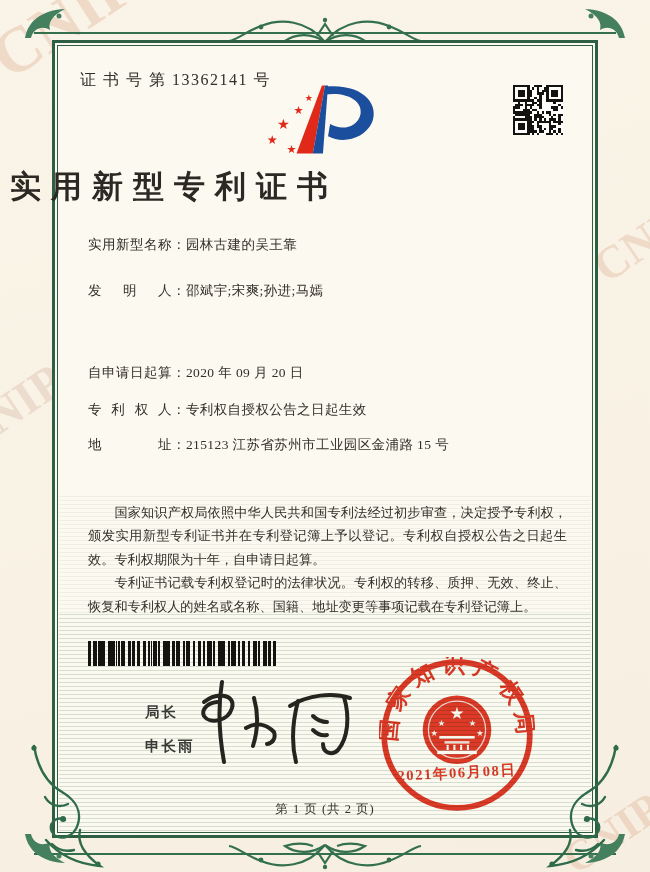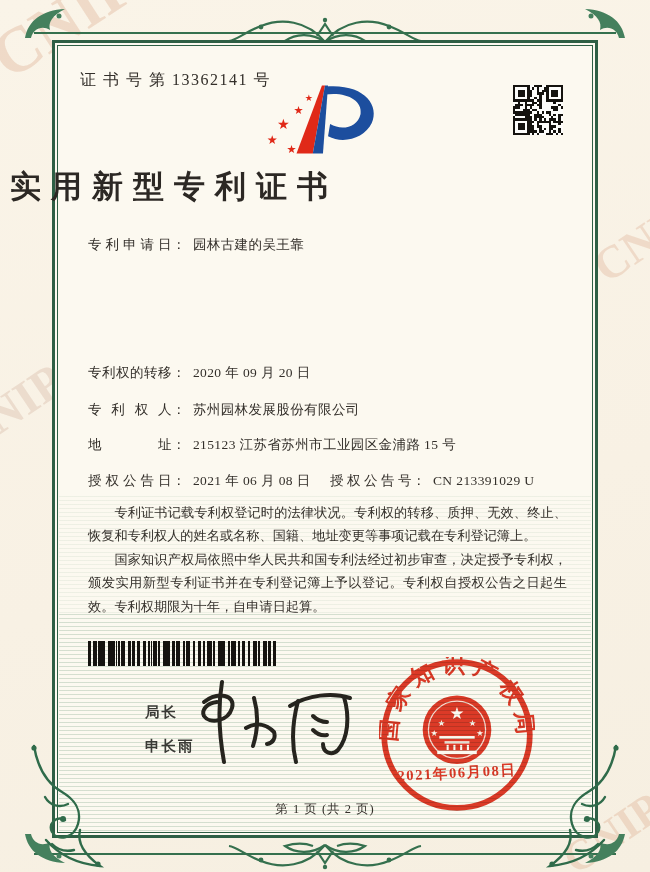--- a/index.html
+++ b/index.html
@@ -38,21 +38,21 @@
   
   .cert-no{position:absolute;left:80px;top:70px;font-size:16px;letter-spacing:1.5px;}
   .qr{position:absolute;left:513px;top:85px;width:50px;height:50px;display:grid;
       grid-template-columns:repeat(21,1fr);grid-template-rows:repeat(21,1fr);background:#fdfdfb;}
   .qr div{background:transparent;} .qr div.on{background:#15130f;}
   .logo{position:absolute;left:264px;top:82px;width:122px;height:74px;}
   .title{position:absolute;left:0;right:0;top:166px;text-align:left;font-size:31px;
          font-weight:700;letter-spacing:10px;text-indent:10px;color:#2c2824;}
   .frow{position:absolute;left:88px;font-size:13.5px;letter-spacing:.4px;width:480px;}
   .flabel{display:inline-block;width:84px;text-align:justify;text-align-last:justify;}
-  .fval{margin-left:7px;}
+  .fval{margin-left:0;}
   .fgroup2{position:absolute;left:242px;top:0;white-space:nowrap;}
   .fgroup2 .flabel{width:82px;}
   .body-text{position:absolute;left:88px;top:501px;width:479px;font-size:13.2px;
              line-height:23.4px;text-align:justify;}
   .body-text p{margin:0;text-indent:2em;}
   .barcode{position:absolute;left:88px;top:641px;width:188px;height:25px;
            background:repeating-linear-gradient(90deg,#15130f 0 2px,transparent 2px 5px),
                       repeating-linear-gradient(90deg,#15130f 0 3px,transparent 3px 11px),
                       repeating-linear-gradient(90deg,#15130f 0 1.5px,transparent 1.5px 7px);}
   .signer{position:absolute;left:104px;font-size:14.5px;font-weight:600;
@@ -609,41 +609,38 @@
       <text x="34" y="31" font-size="11">★</text>
       <text x="19" y="46" font-size="14">★</text>
       <text x="8" y="61" font-size="12">★</text>
       <text x="27" y="69" font-size="11">★</text>
     </g>
   </svg>
 
   <div class="title">实用新型专利证书</div>
 
   <div class="frow" style="top:236px">
-    <span class="flabel">专利申请日</span><span>：</span><span class="fval">园林古建的吴王靠</span>
+    <span class="flabel">实用新型名称</span><span>：</span><span class="fval">园林古建的吴王靠</span>
+  </div>
+  <div class="frow" style="top:282px">
+    <span class="flabel">发明人</span><span>：</span><span class="fval">邵斌宇;宋爽;孙进;马嫣</span>
   </div>
   <div class="frow" style="top:364px">
-    <span class="flabel">专利权的转移</span><span>：</span><span class="fval">2020 年 09 月 20 日</span>
+    <span class="flabel">自申请日起算</span><span>：</span><span class="fval">2020 年 09 月 20 日</span>
   </div>
   <div class="frow" style="top:401px">
-    <span class="flabel">专利权人</span><span>：</span><span class="fval">苏州园林发展股份有限公司</span>
+    <span class="flabel">专利权人</span><span>：</span><span class="fval">专利权自授权公告之日起生效</span>
   </div>
   <div class="frow" style="top:436px">
     <span class="flabel">地址</span><span>：</span><span class="fval">215123 江苏省苏州市工业园区金浦路 15 号</span>
   </div>
-  <div class="frow" style="top:472px">
-    <span class="flabel">授权公告日</span><span>：</span><span class="fval">2021 年 06 月 08 日</span>
-    <span class="fgroup2">
-      <span class="flabel">授权公告号</span><span>：</span><span class="fval">CN 213391029 U</span>
-    </span>
-  </div>
 
   <div class="body-text">
+    <p>国家知识产权局依照中华人民共和国专利法经过初步审查，决定授予专利权，颁发实用新型专利证书并在专利登记簿上予以登记。专利权自授权公告之日起生效。专利权期限为十年，自申请日起算。</p>
     <p>专利证书记载专利权登记时的法律状况。专利权的转移、质押、无效、终止、恢复和专利权人的姓名或名称、国籍、地址变更等事项记载在专利登记簿上。</p>
-    <p>国家知识产权局依照中华人民共和国专利法经过初步审查，决定授予专利权，颁发实用新型专利证书并在专利登记簿上予以登记。专利权自授权公告之日起生效。专利权期限为十年，自申请日起算。</p>
   </div>
 
   <div class="barcode"></div>
 
   <div class="signer signer-title">局长</div>
   <div class="signer signer-name">申长雨</div>
 
   <svg class="signature" viewBox="0 0 180 100">
     <g fill="none" stroke="#26241e" stroke-width="4" stroke-linecap="round">
       <path d="M36,10 C32,34 33,62 38,90"></path>

